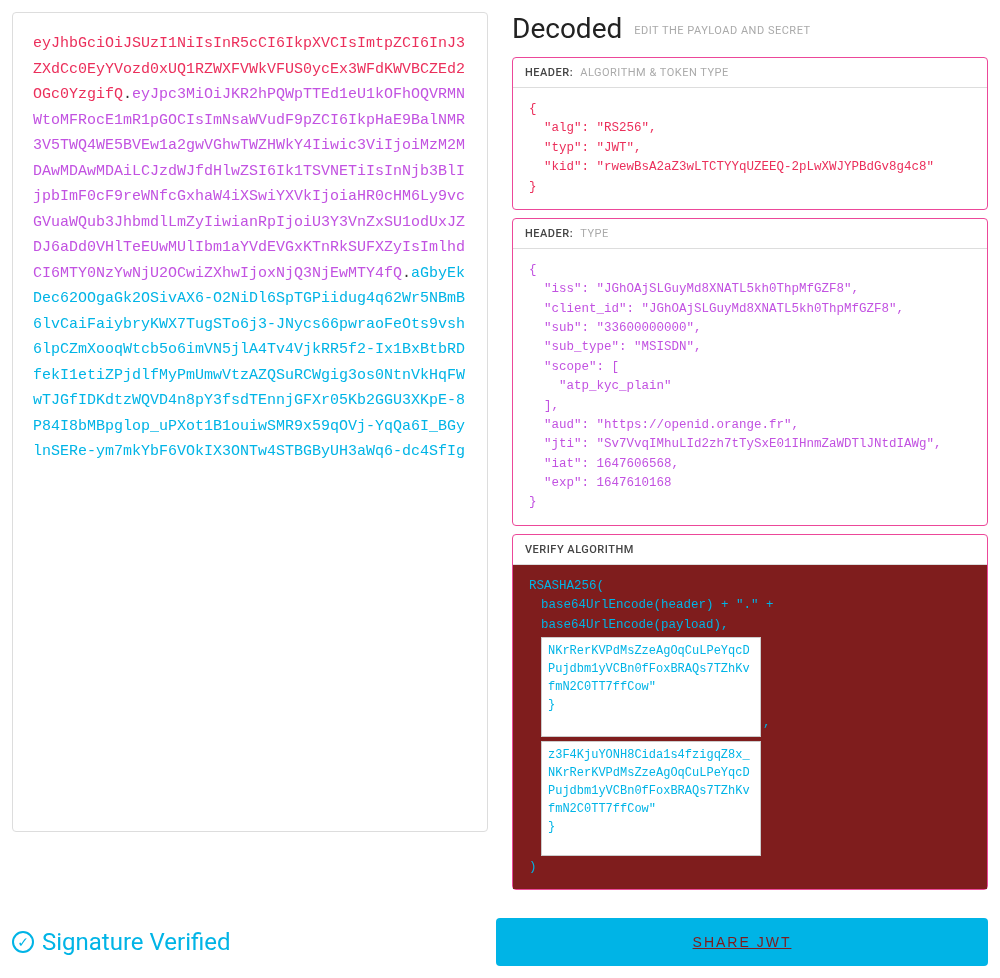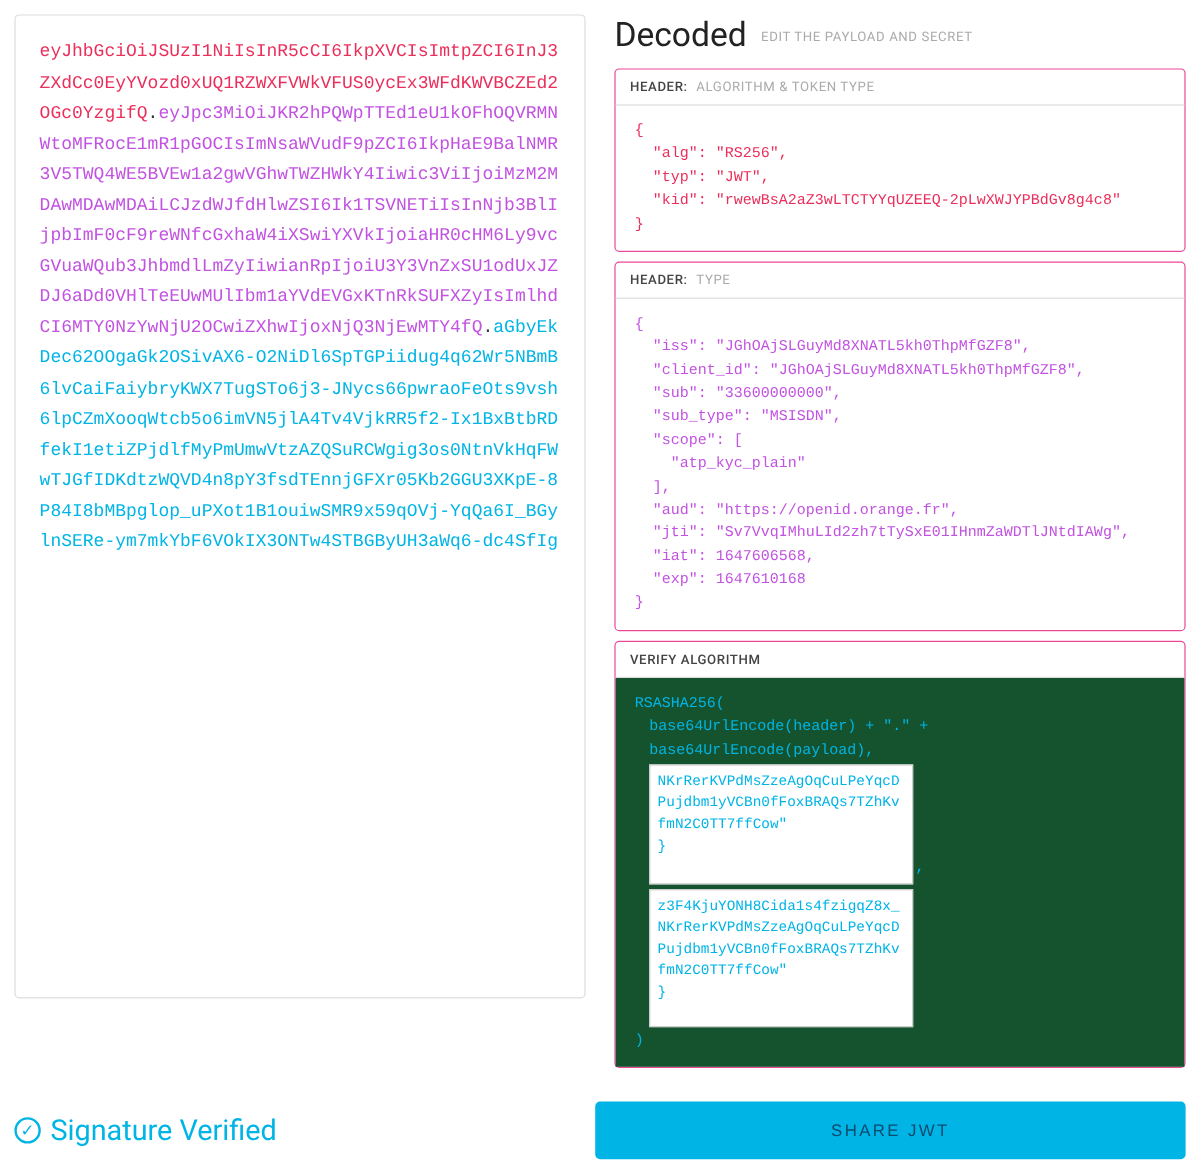--- a/index.html
+++ b/index.html
@@ -58,21 +58,21 @@
   .panel-body {
     padding: 12px 16px;
     font-family: "SFMono-Regular", Consolas, "Liberation Mono", Menlo, monospace;
     font-size: 12.5px;
     line-height: 1.55;
     white-space: pre;
     overflow-x: auto;
   }
   .panel-body.header-body { color: #eb2f5b; }
   .panel-body.payload-body { color: #c252e1; }
-  .panel-body.sig-body { color: #00b4e6; background: #14532d; white-space: normal; }
+  .panel-body.sig-body { color: #00b4e6; background: #7f1d1d; white-space: normal; }
   .sig-line { margin-left: 12px; }
   .sig-textarea {
     display: block;
     width: 220px;
     height: 100px;
     margin: 2px 0 2px 12px;
     border: 1px solid #ccc;
     font-family: inherit;
     font-size: 12px;
     color: #00b4e6;
@@ -102,27 +102,28 @@
     border: 2px solid #00b4e6;
     border-radius: 50%;
     display: inline-flex;
     align-items: center;
     justify-content: center;
     font-size: 14px;
   }
   .share-btn {
     flex: 1;
     background: #00b4e6;
-    color: #0c4a6e;
+    color: #7f1d1d;
     border: none;
     padding: 16px;
     font-size: 14px;
     letter-spacing: 2px;
     border-radius: 4px;
     cursor: pointer;
+    text-decoration: underline;
   }
 </style>
 </head>
 <body>
 
 <div class="container">
 
   <div class="col-left">
     <div class="encoded-box">
       <span class="tok-header">eyJhbGciOiJSUzI1NiIsInR5cCI6IkpXVCIsImtpZCI6InJ3ZXdCc0EyYVozd0xUQ1RZWXFVWkVFUS0ycEx3WFdKWVBCZEd2OGc0YzgifQ</span><span class="dot">.</span><span class="tok-payload">eyJpc3MiOiJKR2hPQWpTTEd1eU1kOFhOQVRMNWtoMFRocE1mR1pGOCIsImNsaWVudF9pZCI6IkpHaE9BalNMR3V5TWQ4WE5BVEw1a2gwVGhwTWZHWkY4Iiwic3ViIjoiMzM2MDAwMDAwMDAiLCJzdWJfdHlwZSI6Ik1TSVNETiIsInNjb3BlIjpbImF0cF9reWNfcGxhaW4iXSwiYXVkIjoiaHR0cHM6Ly9vcGVuaWQub3JhbmdlLmZyIiwianRpIjoiU3Y3VnZxSU1odUxJZDJ6aDd0VHlTeEUwMUlIbm1aYVdEVGxKTnRkSUFXZyIsImlhdCI6MTY0NzYwNjU2OCwiZXhwIjoxNjQ3NjEwMTY4fQ</span><span class="dot">.</span><span class="tok-sig">aGbyEkDec62OOgaGk2OSivAX6-O2NiDl6SpTGPiidug4q62Wr5NBmB6lvCaiFaiybryKWX7TugSTo6j3-JNycs66pwraoFeOts9vsh6lpCZmXooqWtcb5o6imVN5jlA4Tv4VjkRR5f2-Ix1BxBtbRDfekI1etiZPjdlfMyPmUmwVtzAZQSuRCWgig3os0NtnVkHqFWwTJGfIDKdtzWQVD4n8pY3fsdTEnnjGFXr05Kb2GGU3XKpE-8P84I8bMBpglop_uPXot1B1ouiwSMR9x59qOVj-YqQa6I_BGylnSERe-ym7mkYbF6VOkIX3ONTw4STBGByUH3aWq6-dc4SfIg</span>

